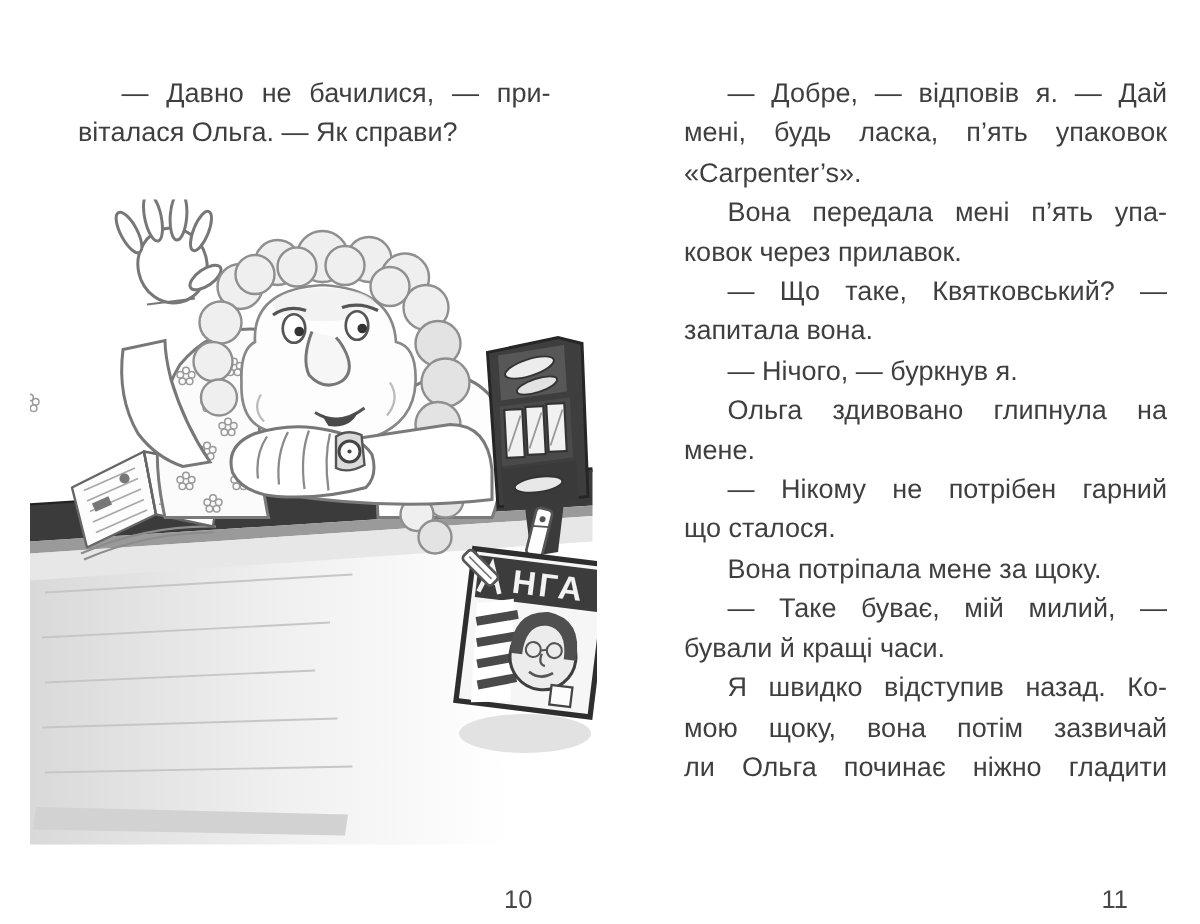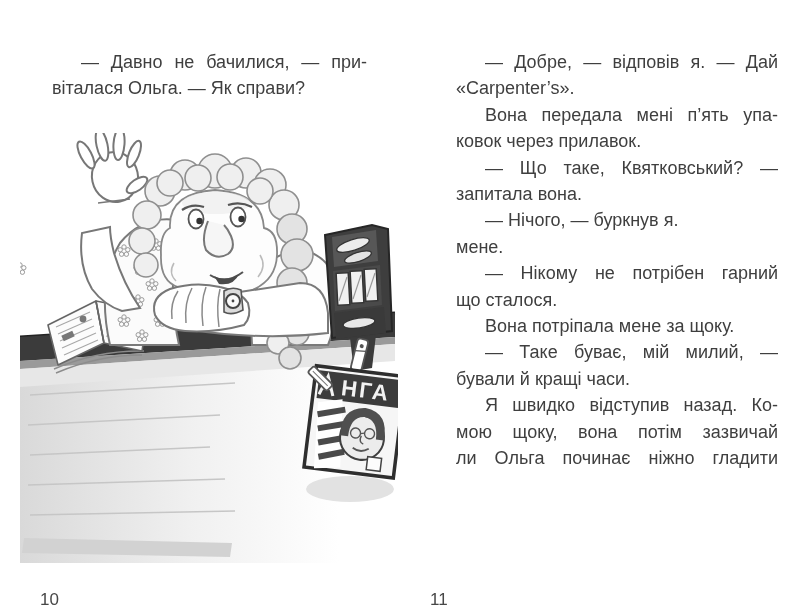--- a/index.html
+++ b/index.html
@@ -4,21 +4,21 @@
 <style>
   html,body{margin:0;padding:0;background:#ffffff;}
   body{position:relative;width:800px;height:616px;overflow:hidden;
        font-family:"Liberation Sans", sans-serif;}
   .page-text{position:absolute;color:#3f3f3f;font-size:18px;line-height:26.4px;}
   #left-text{left:52px;top:49px;width:315px;}
   #right-text{left:446px;top:49px;width:322px;margin-left:10px;}
   .ln{text-align:justify;text-align-last:justify;white-space:normal;}
   .ln.end{text-align-last:left;}
   .ln.ind{text-indent:29px;}
-  .pagenum{position:absolute;top:590px;font-size:17px;color:#474747;text-align:left;}
+  .pagenum{position:absolute;top:590px;font-size:17px;color:#474747;text-align:right;}
   #pn-left{left:40px;width:315px;}
   #pn-right{left:430px;width:322px;}
   #illo{position:absolute;left:20px;top:133px;width:378px;height:462px;}
 </style>
 </head>
 <body>
 
 <div>
   <div id="left-text" class="page-text">
     <div class="ln ind">— Давно не бачилися, — при-</div>
@@ -225,26 +225,28 @@
       </g>
     </g>
   </svg>
 
   <div id="pn-left" class="pagenum">10</div>
 </div>
 
 <div>
   <div id="right-text" class="page-text">
     <div class="ln ind">— Добре, — відповів я. — Дай</div>
+    <div class="ln">мені, будь ласка, п’ять упаковок</div>
     <div class="ln end">«Carpenter’s».</div>
     <div class="ln ind">Вона передала мені п’ять упа-</div>
     <div class="ln end">ковок через прилавок.</div>
     <div class="ln ind">— Що таке, Квятковський? —</div>
     <div class="ln end">запитала вона.</div>
     <div class="ln ind end">— Нічого, — буркнув я.</div>
+    <div class="ln ind">Ольга здивовано глипнула на</div>
     <div class="ln end">мене.</div>
     <div class="ln ind">— Нікому не потрібен гарний</div>
     <div class="ln end">що сталося.</div>
     <div class="ln ind end">Вона потріпала мене за щоку.</div>
     <div class="ln ind">— Таке буває, мій милий, —</div>
     <div class="ln end">бували й кращі часи.</div>
     <div class="ln ind">Я швидко відступив назад. Ко-</div>
     <div class="ln">мою щоку, вона потім зазвичай</div>
     <div class="ln">ли Ольга починає ніжно гладити</div>
   </div>

